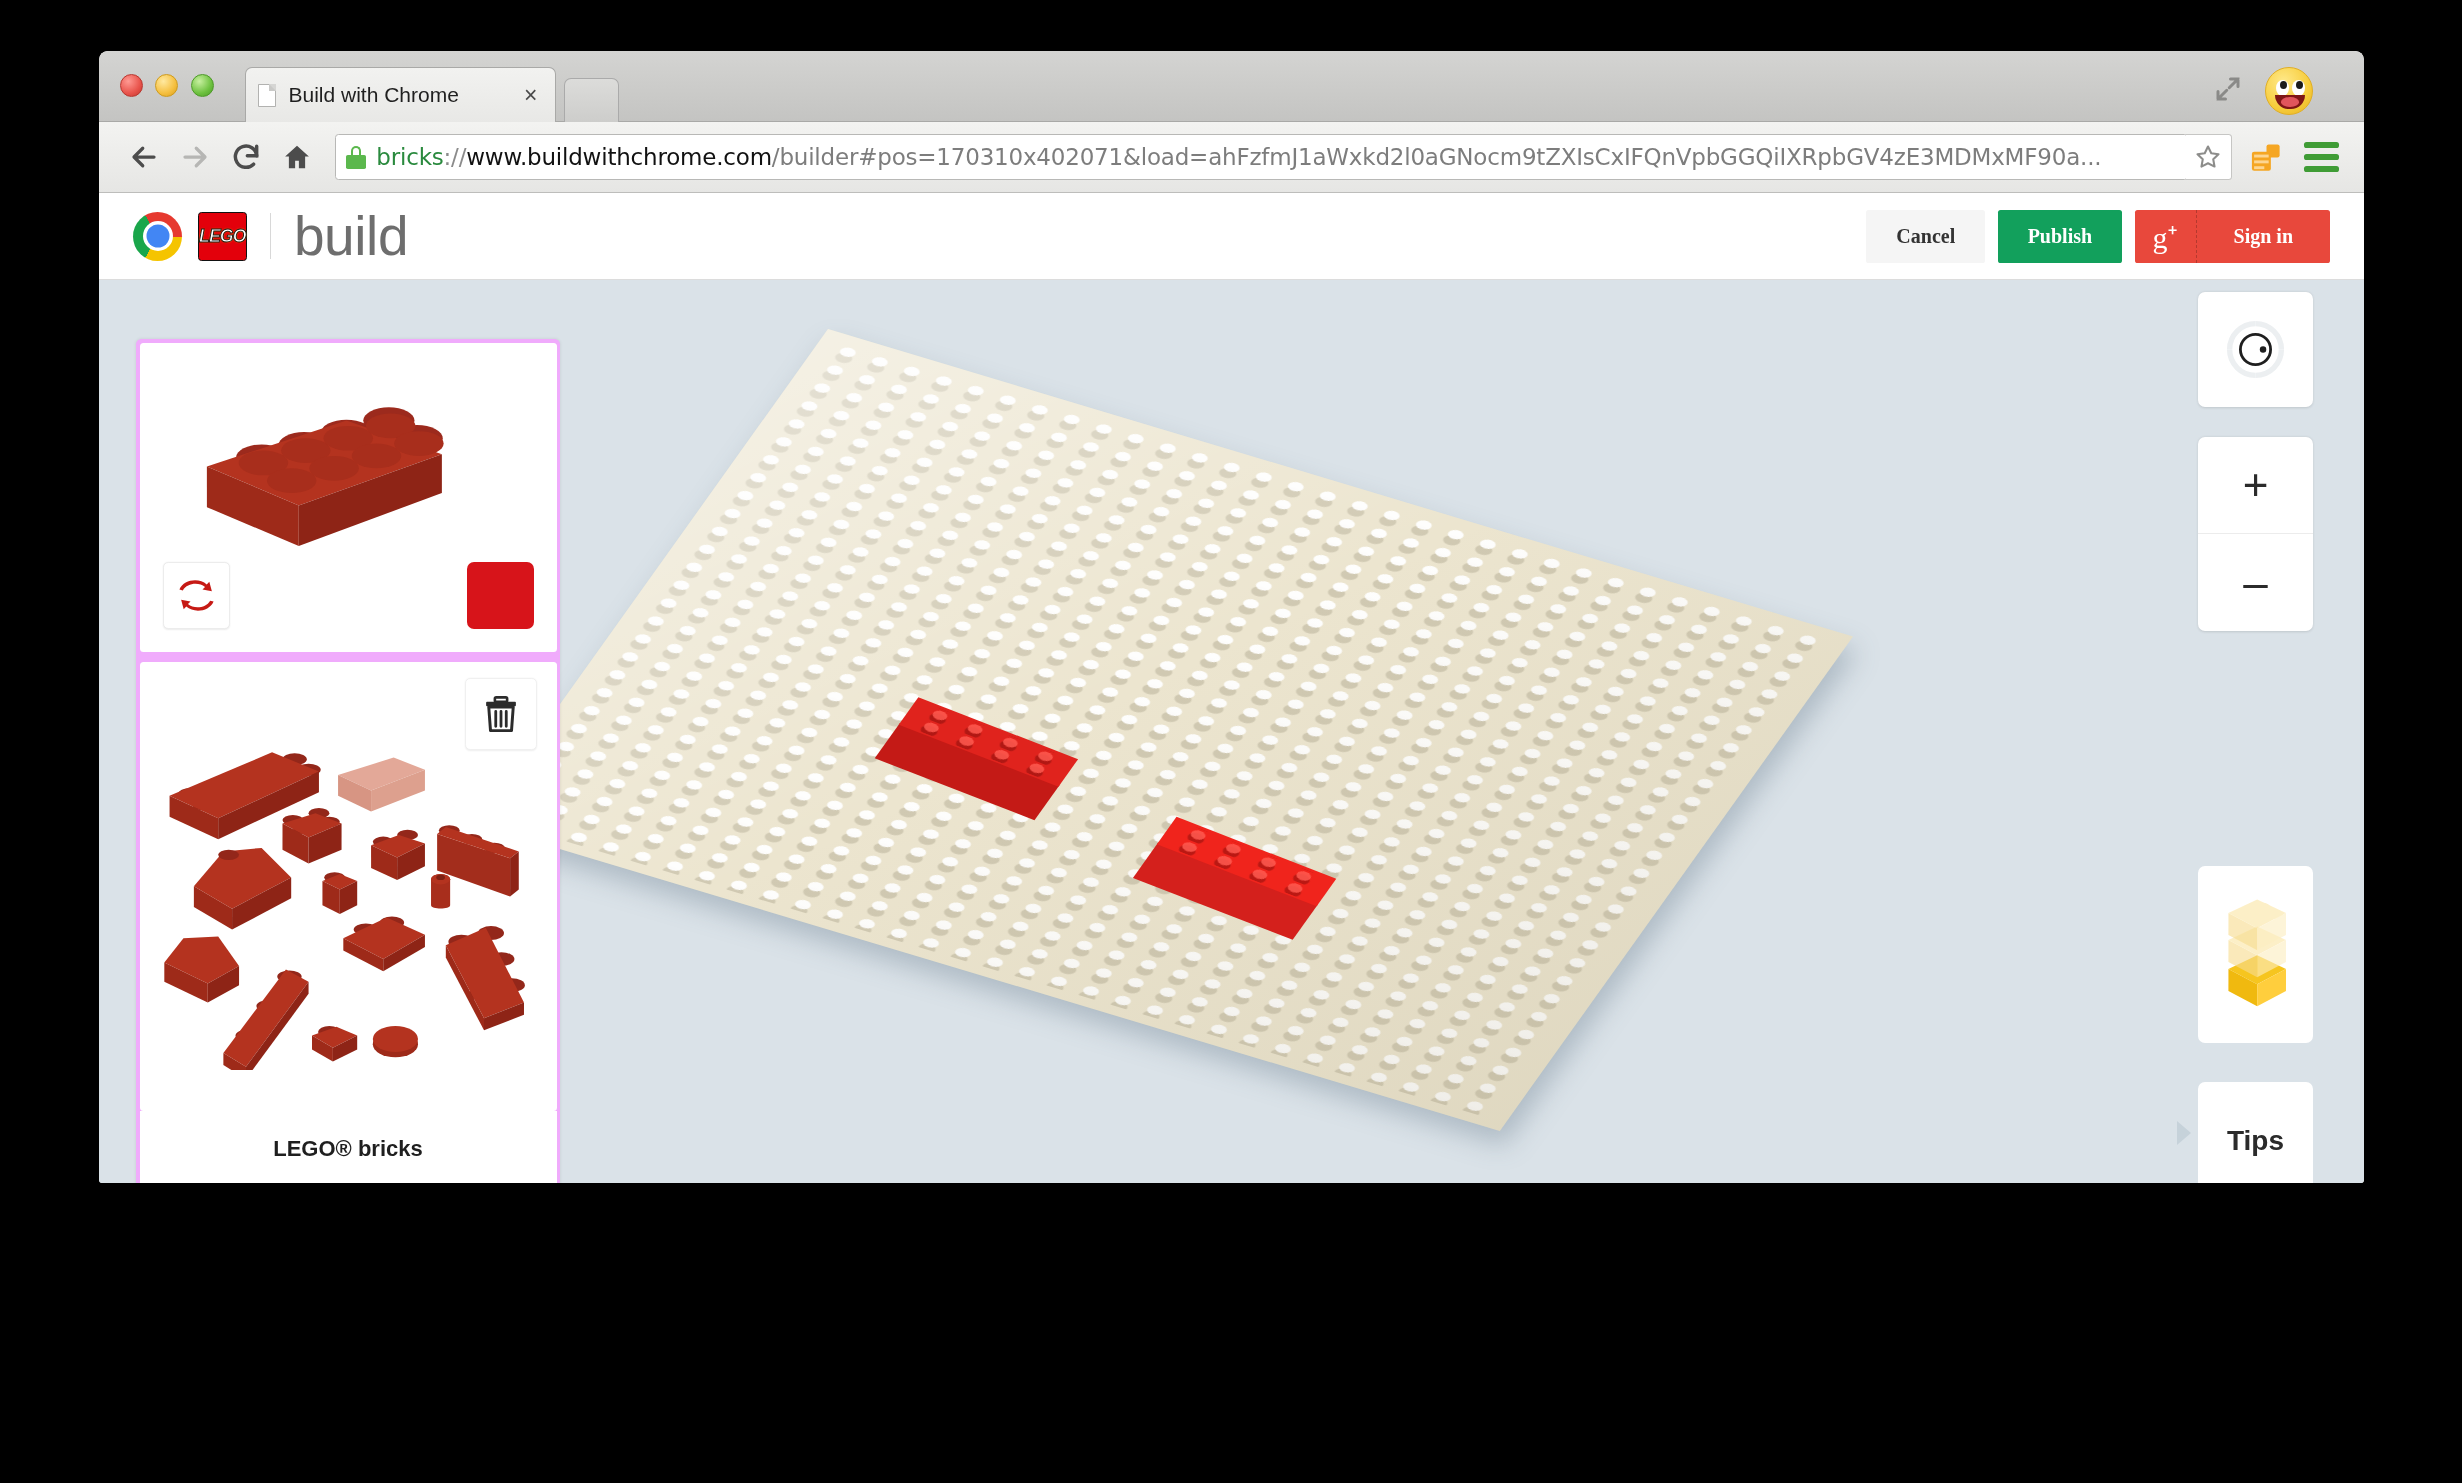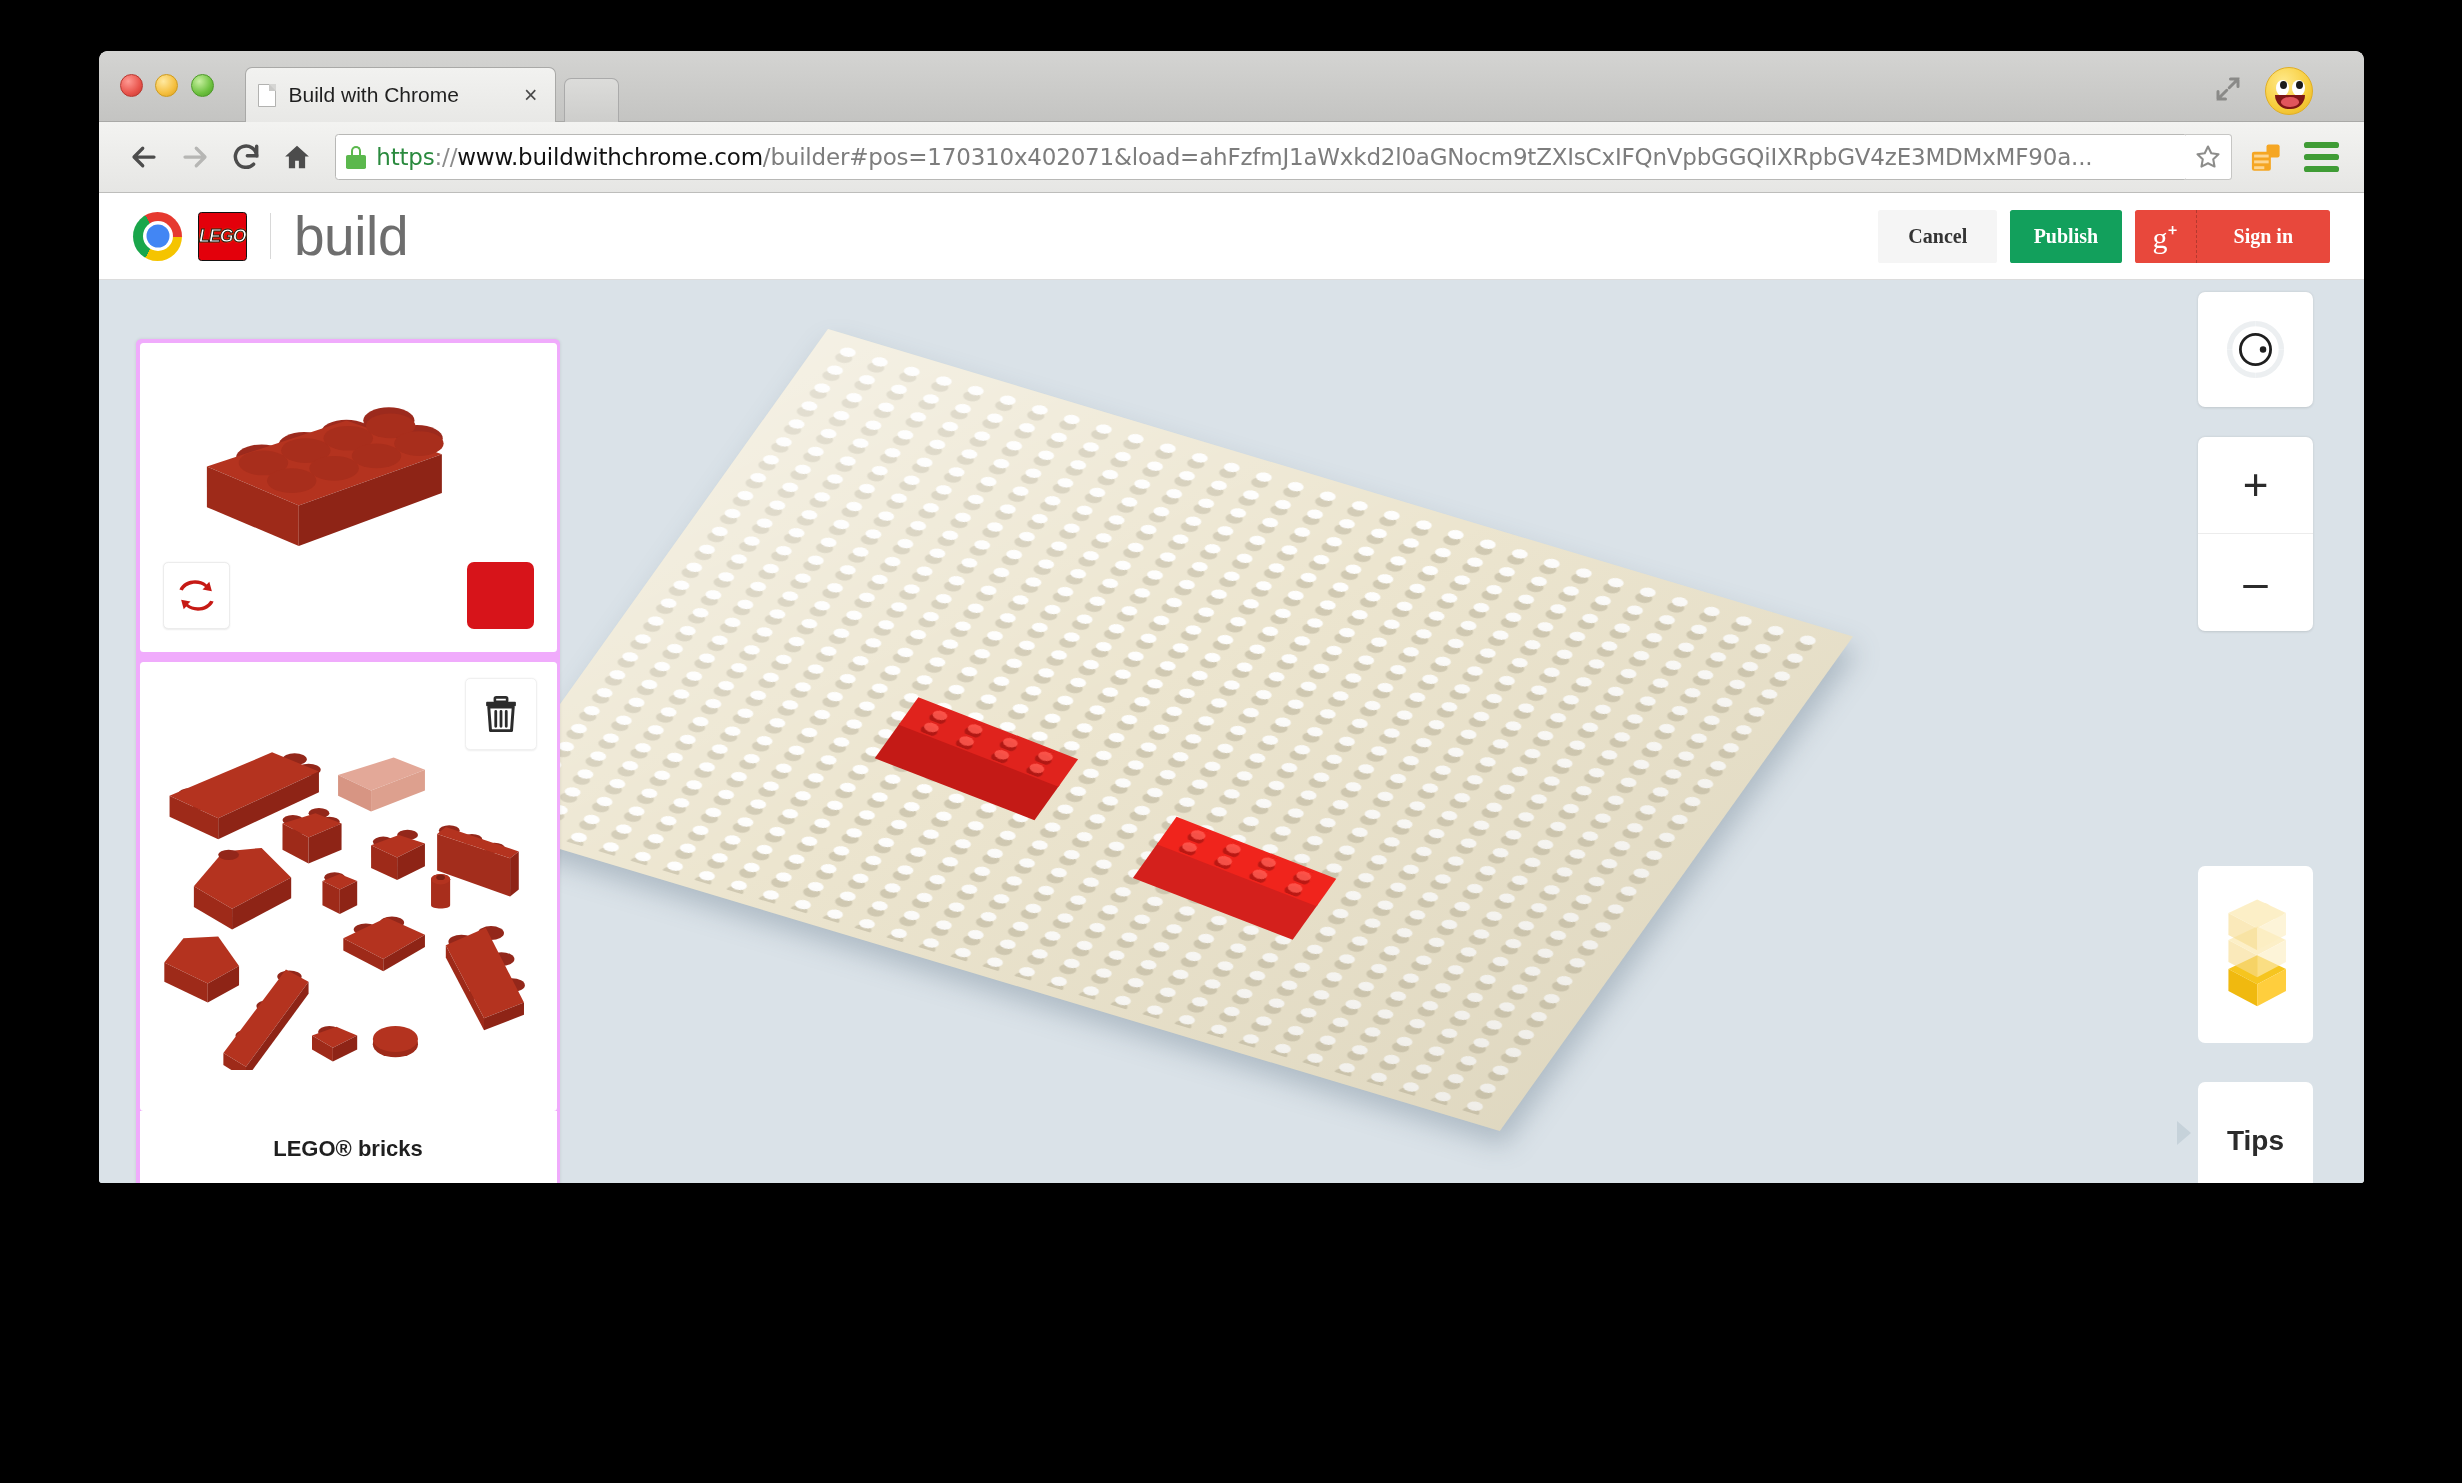--- a/index.html
+++ b/index.html
@@ -140,21 +140,21 @@
     font-family:"Liberation Sans", sans-serif;
     -webkit-text-stroke: 0.9px #111; letter-spacing: -0.9px;
     text-shadow: 0 0 1.8px #f5c400;
   }
   #brand-divider { width:0.9px; height:46px; background:#d8d8d8; margin: 0 7px; }
   #brand-word { font-size: 55px; color:#6e6e6e; font-weight:400; letter-spacing:-0.4px; }
   #header-actions { margin-left:auto; display:flex; align-items:center; gap: 12.4px; }
   .btn { border:none; border-radius:2.6px; font-size:20px; font-weight:700; cursor:pointer;
     font-family:Liberation Serif, serif; }
   #cancel-btn { background:#f5f5f5; color:#333; padding: 15px 30px; }
-  #publish-btn { background:#12a05c; color:#fff; padding: 15px 24px; }
+  #publish-btn { background:#12a05c; color:#fff; padding: 15px 30px; }
   #signin-group { display:flex; align-items:stretch; background:#e8483c; border-radius:2.6px; overflow:hidden; }
   #gplus-btn { width:62px; display:flex; align-items:center; justify-content:center;
     color:#fff; font-size:30px; border-right:0.9px dashed rgba(0,0,0,.22);
     font-family:"Liberation Serif", serif; }
   #signin-btn { background:transparent; color:#fff; padding: 15px 37px; }
 
   
   #stage {
     position: relative; height: calc(1288px - 71px - 71px - 87px);
     background: #dae2e8; overflow: hidden;
@@ -300,21 +300,21 @@
         <path d="M12 3L2.5 11.5h3V21h5v-6h3v6h5v-9.5h3z"></path>
       </svg>
     </div>
 
     <div id="omnibox">
       <div id="lock-icon">
         <div class="shackle"></div>
           <div class="body"></div>
       </div>
       <div id="url">
-        <span class="scheme">https</span><span class="sep">://</span><span class="host">www.buildwithchrome.com</span><span class="path">/builder#pos=170310x402071&amp;load=ahFzfmJ1aWxkd2l0aGNocm9tZXIsCxIFQnVpbGGQiIXRpbGV4zE3MDMxMF90a...</span>
+        <span class="scheme">bricks</span><span class="sep">://</span><span class="host">www.buildwithchrome.com</span><span class="path">/builder#pos=170310x402071&amp;load=ahFzfmJ1aWxkd2l0aGNocm9tZXIsCxIFQnVpbGGQiIXRpbGV4zE3MDMxMF90a...</span>
       </div>
     </div>
 
     <div id="star-btn">
       <svg viewBox="0 0 24 24" width="28" height="28" fill="none" stroke="#8d8d8b" stroke-width="1.8" stroke-linejoin="round">
         <path d="M12 3l2.8 5.8 6.2.9-4.5 4.3 1.1 6.2L12 17.4 6.4 20.2l1.1-6.2L3 9.7l6.2-.9z"></path>
       </svg>
     </div>
 
     <div id="ext-icon">

